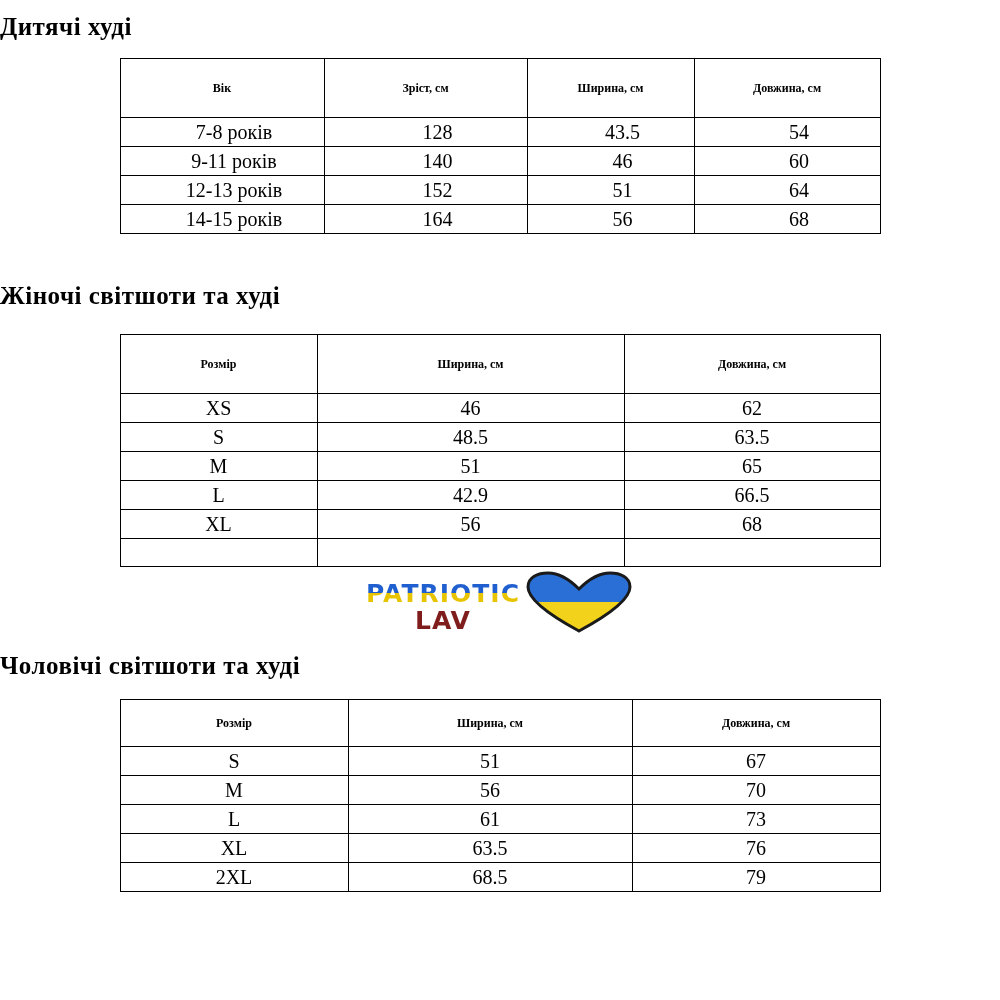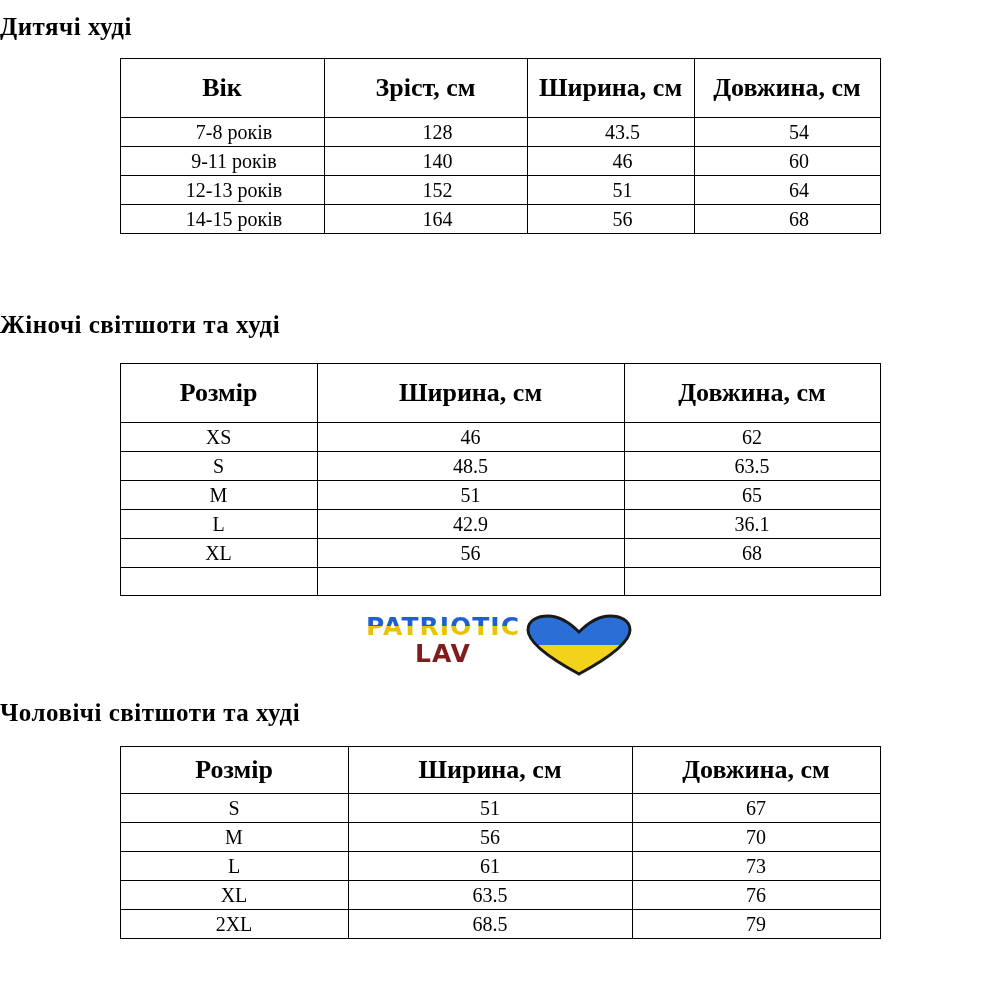--- a/index.html
+++ b/index.html
@@ -35,49 +35,49 @@
   table.size-table td, table.size-table th {
     border: 1px solid #000;
     text-align: center;
     vertical-align: middle;
     font-family: "Liberation Serif", serif;
     font-size: 20px;
     padding: 0;
   }
   table.size-table th {
     font-weight: bold;
-    font-size: 26px;
+    font-size: 12px;
   }
 
   
   #kids-title { margin: 13px 0 0 0; }
   #kids-table { width: 760px; margin-top: 17px; }
   #kids-table th { height: 58px; }
   #kids-table td { height: 28px; padding-left: 24px; }
   #kids-table col.c1 { width: 204px; }
   #kids-table col.c2 { width: 203px; }
   #kids-table col.c3 { width: 167px; }
   #kids-table col.c4 { width: 186px; }
 
   
-  #women-title { margin: 77px 0 0 0; }
+  #women-title { margin: 48px 0 0 0; }
   #women-table { width: 760px; margin-top: 24px; }
   #women-table th { height: 58px; }
   #women-table td { height: 28px; }
   #women-table col.c1 { width: 197px; }
   #women-table col.c2 { width: 307px; }
   #women-table col.c3 { width: 256px; }
   #women-table tr.empty-row td { height: 27px; }
 
   
   .logo-wrap {
     display: flex;
-    align-items: flex-start;
+    align-items: flex-end;
     justify-content: center;
-    margin-top: 18px;
+    margin-top: 0;
     height: 66px;
   }
   .logo-text {
     display: flex;
     flex-direction: column;
     align-items: center;
     line-height: 1;
     margin-right: 4px;
   }
   .logo-patriotic {
@@ -187,21 +187,21 @@
         <td>63.5</td>
       </tr>
       <tr>
         <td>M</td>
         <td>51</td>
         <td>65</td>
       </tr>
       <tr>
         <td>L</td>
         <td>42.9</td>
-        <td>36.1</td>
+        <td>66.5</td>
       </tr>
       <tr>
         <td>XL</td>
         <td>56</td>
         <td>68</td>
       </tr>
       <tr class="empty-row">
         <td>&nbsp;</td>
         <td>&nbsp;</td>
         <td>&nbsp;</td>

